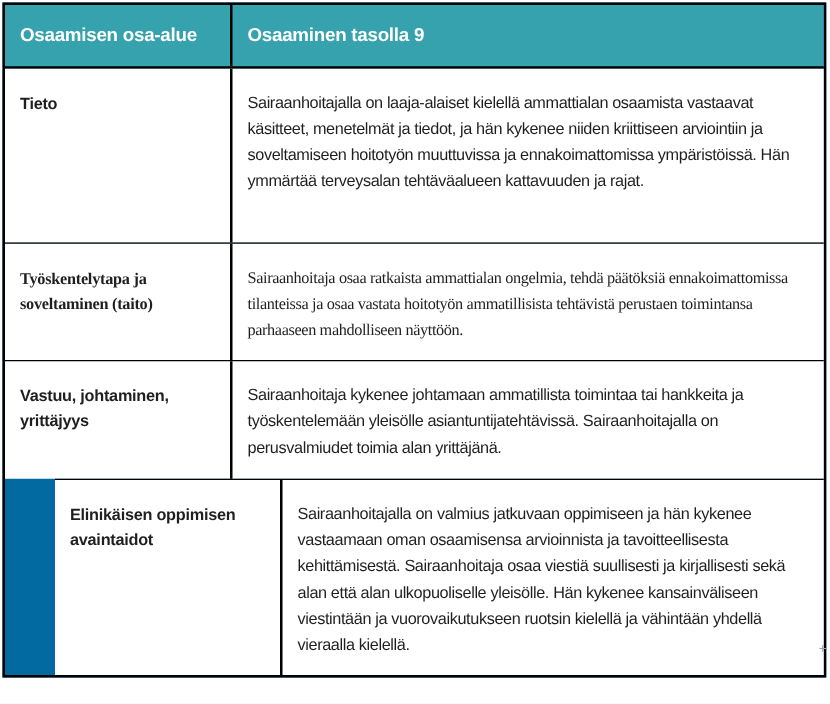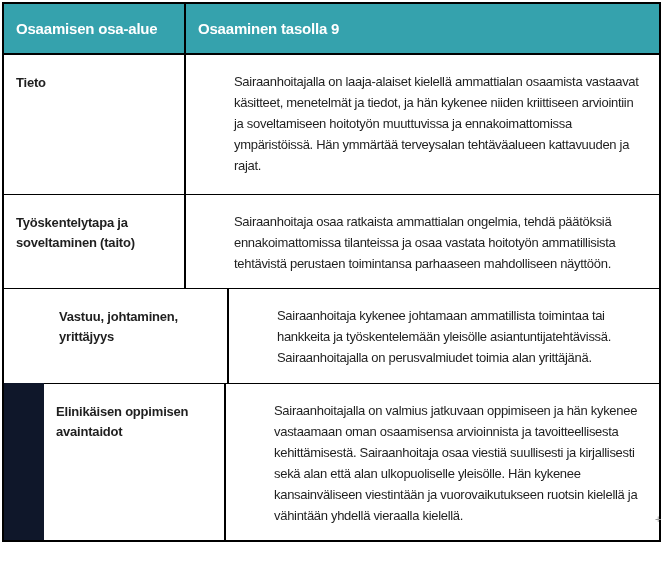--- a/index.html
+++ b/index.html
@@ -12,32 +12,32 @@
   .page {
     position: relative;
     width: 664px; height: 563px;
     background: #ffffff;
   }
   .tbl {
     position: absolute;
     left: 2px; top: 2px;
     width: 659px;
     border: 2px solid #000000;
-    background: #0f172a;
+    background: #0369a1;
   }
   .row {
     display: grid;
     grid-template-columns: 182px 1fr;
   }
   .row-header {
     border-bottom: 2px solid #000000;
     background: #35a2ad;
     min-height: 51px;
   }
-  .body-row { background: #ffffff; gap: 36px; }
+  .body-row { background: #ffffff; }
   .body-row + .body-row { border-top: 1px solid #000000; }
   .cell { padding: 15px 12px 14px 12px; }
   .c1 { border-right: 2px solid #000000; }
   .hcell {
     display: flex;
     align-items: center;
     padding: 6px 12px;
     color: #ffffff;
     font-size: 15px;
     font-weight: bold;
@@ -53,22 +53,22 @@
   }
   .desc {
     font-size: 13px;
     color: #1f1f1f;
     line-height: 21px;
     letter-spacing: -0.3px;
     padding-top: 16px;
     padding-right: 14px;
   }
   .r1 { min-height: 139px; }
-  .r2 { min-height: 91px; }
-  .r3 { min-height: 95px; padding-left: 43px; }
+  .r2 { min-height: 91px; font-family: Liberation Serif, serif; }
+  .r3 { min-height: 95px; }
   .r4 { min-height: 132px; margin-left: 40px; }
   .resize-handle {
     position: absolute;
     left: 655px; top: 514px;
     width: 9px; height: 11px;
     color: #9a9a9a;
     font-size: 11px;
     line-height: 11px;
     font-weight: normal;
   }

